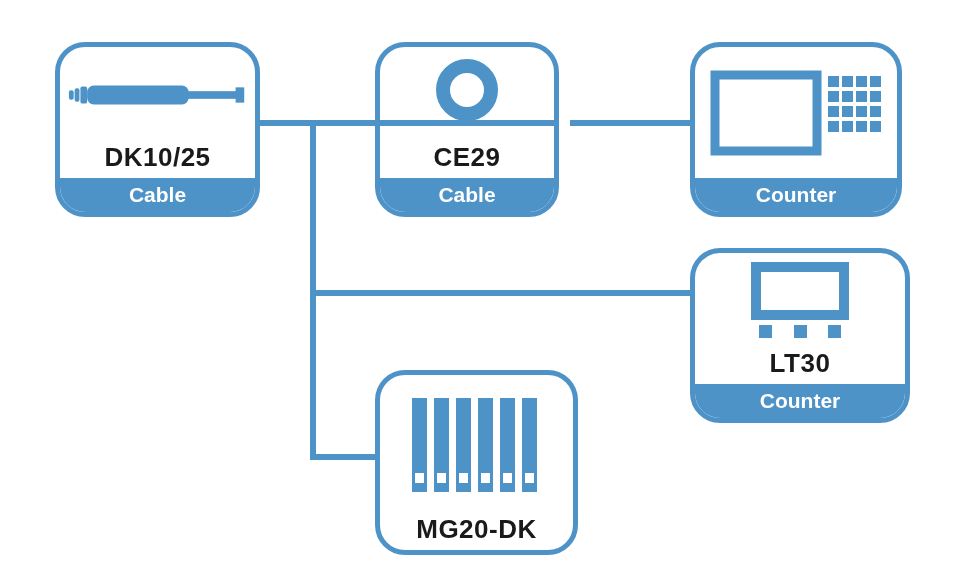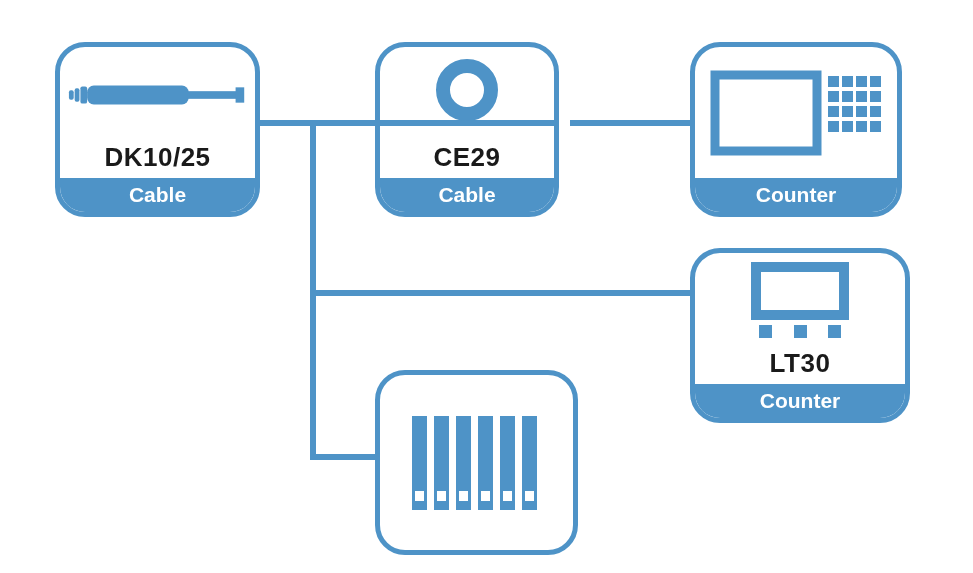--- a/index.html
+++ b/index.html
@@ -159,15 +159,16 @@
         <g fill="#ffffff">
           <rect x="5" y="76" width="9" height="10"></rect>
           <rect x="27" y="76" width="9" height="10"></rect>
           <rect x="49" y="76" width="9" height="10"></rect>
           <rect x="71" y="76" width="9" height="10"></rect>
           <rect x="93" y="76" width="9" height="10"></rect>
           <rect x="115" y="76" width="9" height="10"></rect>
         </g>
       </svg>
     </div>
+    <div class="model">MG20-DK</div>
   </div>
 
 </div>
 
 </body></html>

